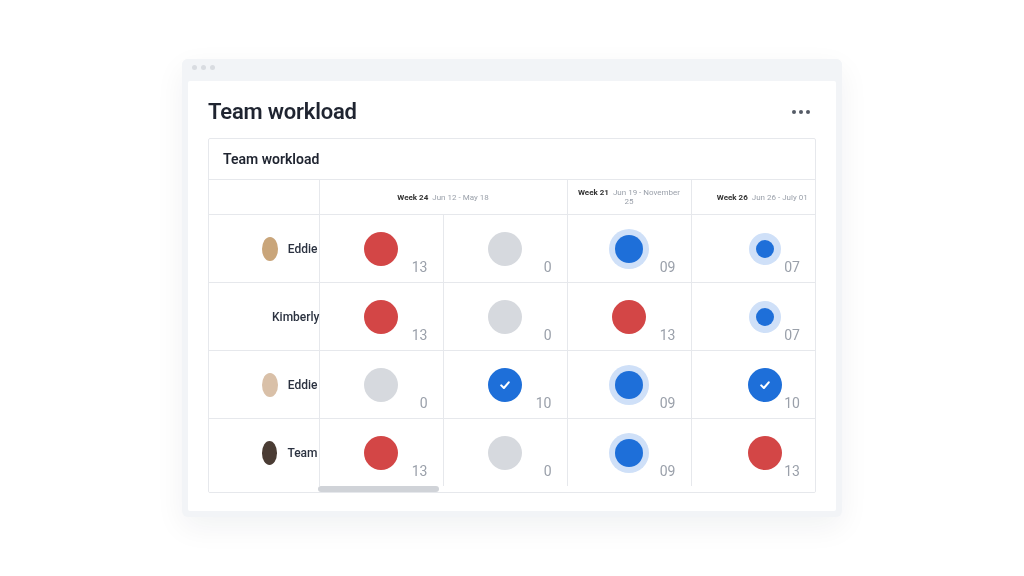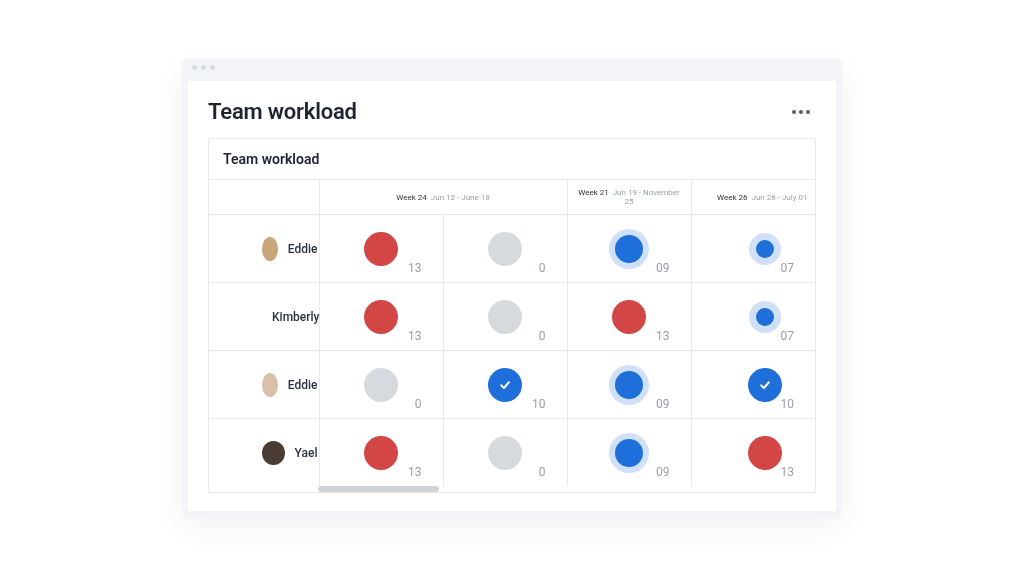--- a/index.html
+++ b/index.html
@@ -55,34 +55,34 @@
 
   table { width:100%; border-collapse:collapse; table-layout:fixed; }
   th, td { border: 1px solid var(--border); }
   th:first-child, td:first-child { border-left:none; }
   th:last-child, td:last-child { border-right:none;padding-left:24px; }
 
   thead th {
     font-weight:400; font-size: 8px; color: var(--muted);
     padding: 8px 6px; text-align:center; background: var(--card);
   }
-  thead th .wk { font-weight:400; color:#333; margin-right:4px; }
+  thead th .wk { font-weight:700; color:#333; margin-right:4px; }
   thead th:first-child { width: 110px; }
 
   tbody td { height: 68px; position:relative; }
   .member { display:flex; align-items:center; gap:10px; padding-left:12px;margin-left:40px; }
   .avatar {
     width:24px; height:24px; border-radius:50%;
     display:flex; align-items:center; justify-content:center;
     color:#fff; font-size:10px; font-weight:600;
   }
   .member-name { font-size:12px; color:#2b3240; font-weight:500; }
 
   .cell { height:100%; display:flex; align-items:center; justify-content:center; position:relative; }
-  .count { position:absolute; right:20px; bottom:6px; font-size:12px; color:var(--muted); }
+  .count { position:absolute; right:14px; bottom:6px; font-size:14px; color:var(--muted); }
 
   .dot { width:34px; height:34px; border-radius:50%; }
   .dot.red   { background: var(--red); }
   .dot.grey  { background: var(--grey-dot); }
   .dot.blue  { background: var(--blue); }
   .dot.blue-ring {
     background: var(--blue);
     box-shadow: 0 0 0 6px var(--blue-ring);
     width:28px; height:28px;
   }
@@ -122,21 +122,21 @@
     </div>
 
     <div class="card">
       <div class="card-title">Team workload</div>
 
       <table>
         <thead>
           <tr>
             <th></th>
             <th colspan="2">
-              <span class="wk">Week 24</span><span>Jun 12 - June 18</span>
+              <span class="wk">Week 24</span><span>Jun 12 - May 18</span>
             </th>
             <th>
               <span class="wk">Week 21</span><span>Jun 19 - November 25</span>
             </th>
             <th>
               <span class="wk">Week 26</span><span>Jun 26 - July 01</span>
             </th>
           </tr>
         </thead>
         <tbody id="tbody">
@@ -241,21 +241,21 @@
                     </svg>
                   </div>
                   <div class="count">10</div>
                 </div>
               </td>
             </tr>
             <tr>
               <td>
                 <div class="member">
                   <div class="avatar" style="background:#4a3c34"></div>
-                  <div class="member-name">Yael</div>
+                  <div class="member-name">Team</div>
                 </div>
               </td>
               <td>
                 <div class="cell">
                   <div class="dot red"></div>
                   <div class="count">13</div>
                 </div>
               </td>
               <td>
                 <div class="cell">

